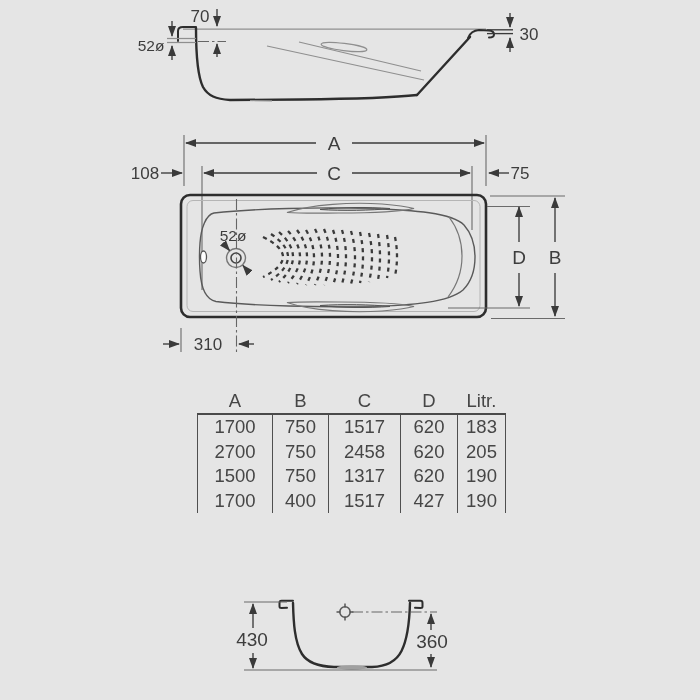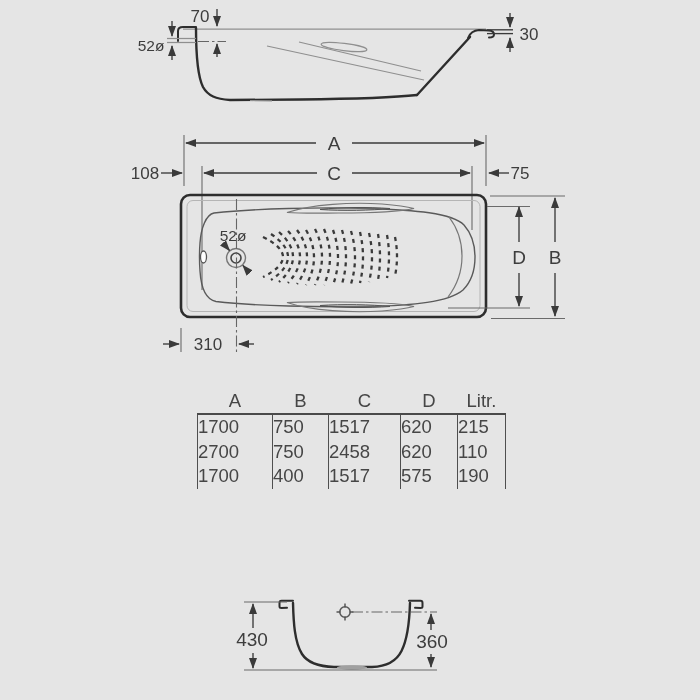--- a/index.html
+++ b/index.html
@@ -17,21 +17,21 @@
   .outline2{stroke:#2d2d2d;stroke-width:2;fill:none;stroke-linecap:round;}
   .inner{stroke:#5a5a5a;stroke-width:1.4;fill:none;}
   .lite{stroke:#777;stroke-width:1.2;fill:none;}
   .dashdot{stroke:#666;stroke-width:1.1;fill:none;stroke-dasharray:11 3 2.5 3;}
   .pat{stroke:#3a3a3a;stroke-width:2.3;fill:none;stroke-dasharray:4 4.2;}
   
   #spec-table{position:absolute;left:197px;top:389px;border-collapse:collapse;
               color:#464646;font-size:18.5px;}
   #spec-table th{font-weight:normal;height:24px;border-bottom:2px solid #4a4a4a;padding:0;}
   #spec-table td{height:24.6px;border-left:1.5px solid #4f4f4f;border-right:1.5px solid #4f4f4f;
-                 padding:0;}
+                 text-align:center;padding:0;}
   .cA{width:75px}.cB{width:56px}.cC{width:72px}.cD{width:57px}.cL{width:48px}
 </style>
 </head>
 <body>
 
 <div id="stage">
 
 <svg width="700" height="700" viewBox="0 0 700 700">
   <defs>
     <marker id="arrow" markerUnits="userSpaceOnUse" markerWidth="11" markerHeight="8" refX="10" refY="4" orient="auto-start-reverse">
@@ -174,32 +174,39 @@
       <th class="cD">D</th>
       <th class="cL">Litr.</th>
     </tr>
   </thead>
   <tbody>
     <tr>
       <td>1700</td>
       <td>750</td>
       <td>1517</td>
       <td>620</td>
-      <td>215</td>
+      <td>183</td>
     </tr>
     <tr>
       <td>2700</td>
       <td>750</td>
       <td>2458</td>
       <td>620</td>
-      <td>110</td>
+      <td>205</td>
+    </tr>
+    <tr>
+      <td>1500</td>
+      <td>750</td>
+      <td>1317</td>
+      <td>620</td>
+      <td>190</td>
     </tr>
     <tr>
       <td>1700</td>
       <td>400</td>
       <td>1517</td>
-      <td>575</td>
+      <td>427</td>
       <td>190</td>
     </tr>
   </tbody>
 </table>
 
 </div>
 
 </body></html>

